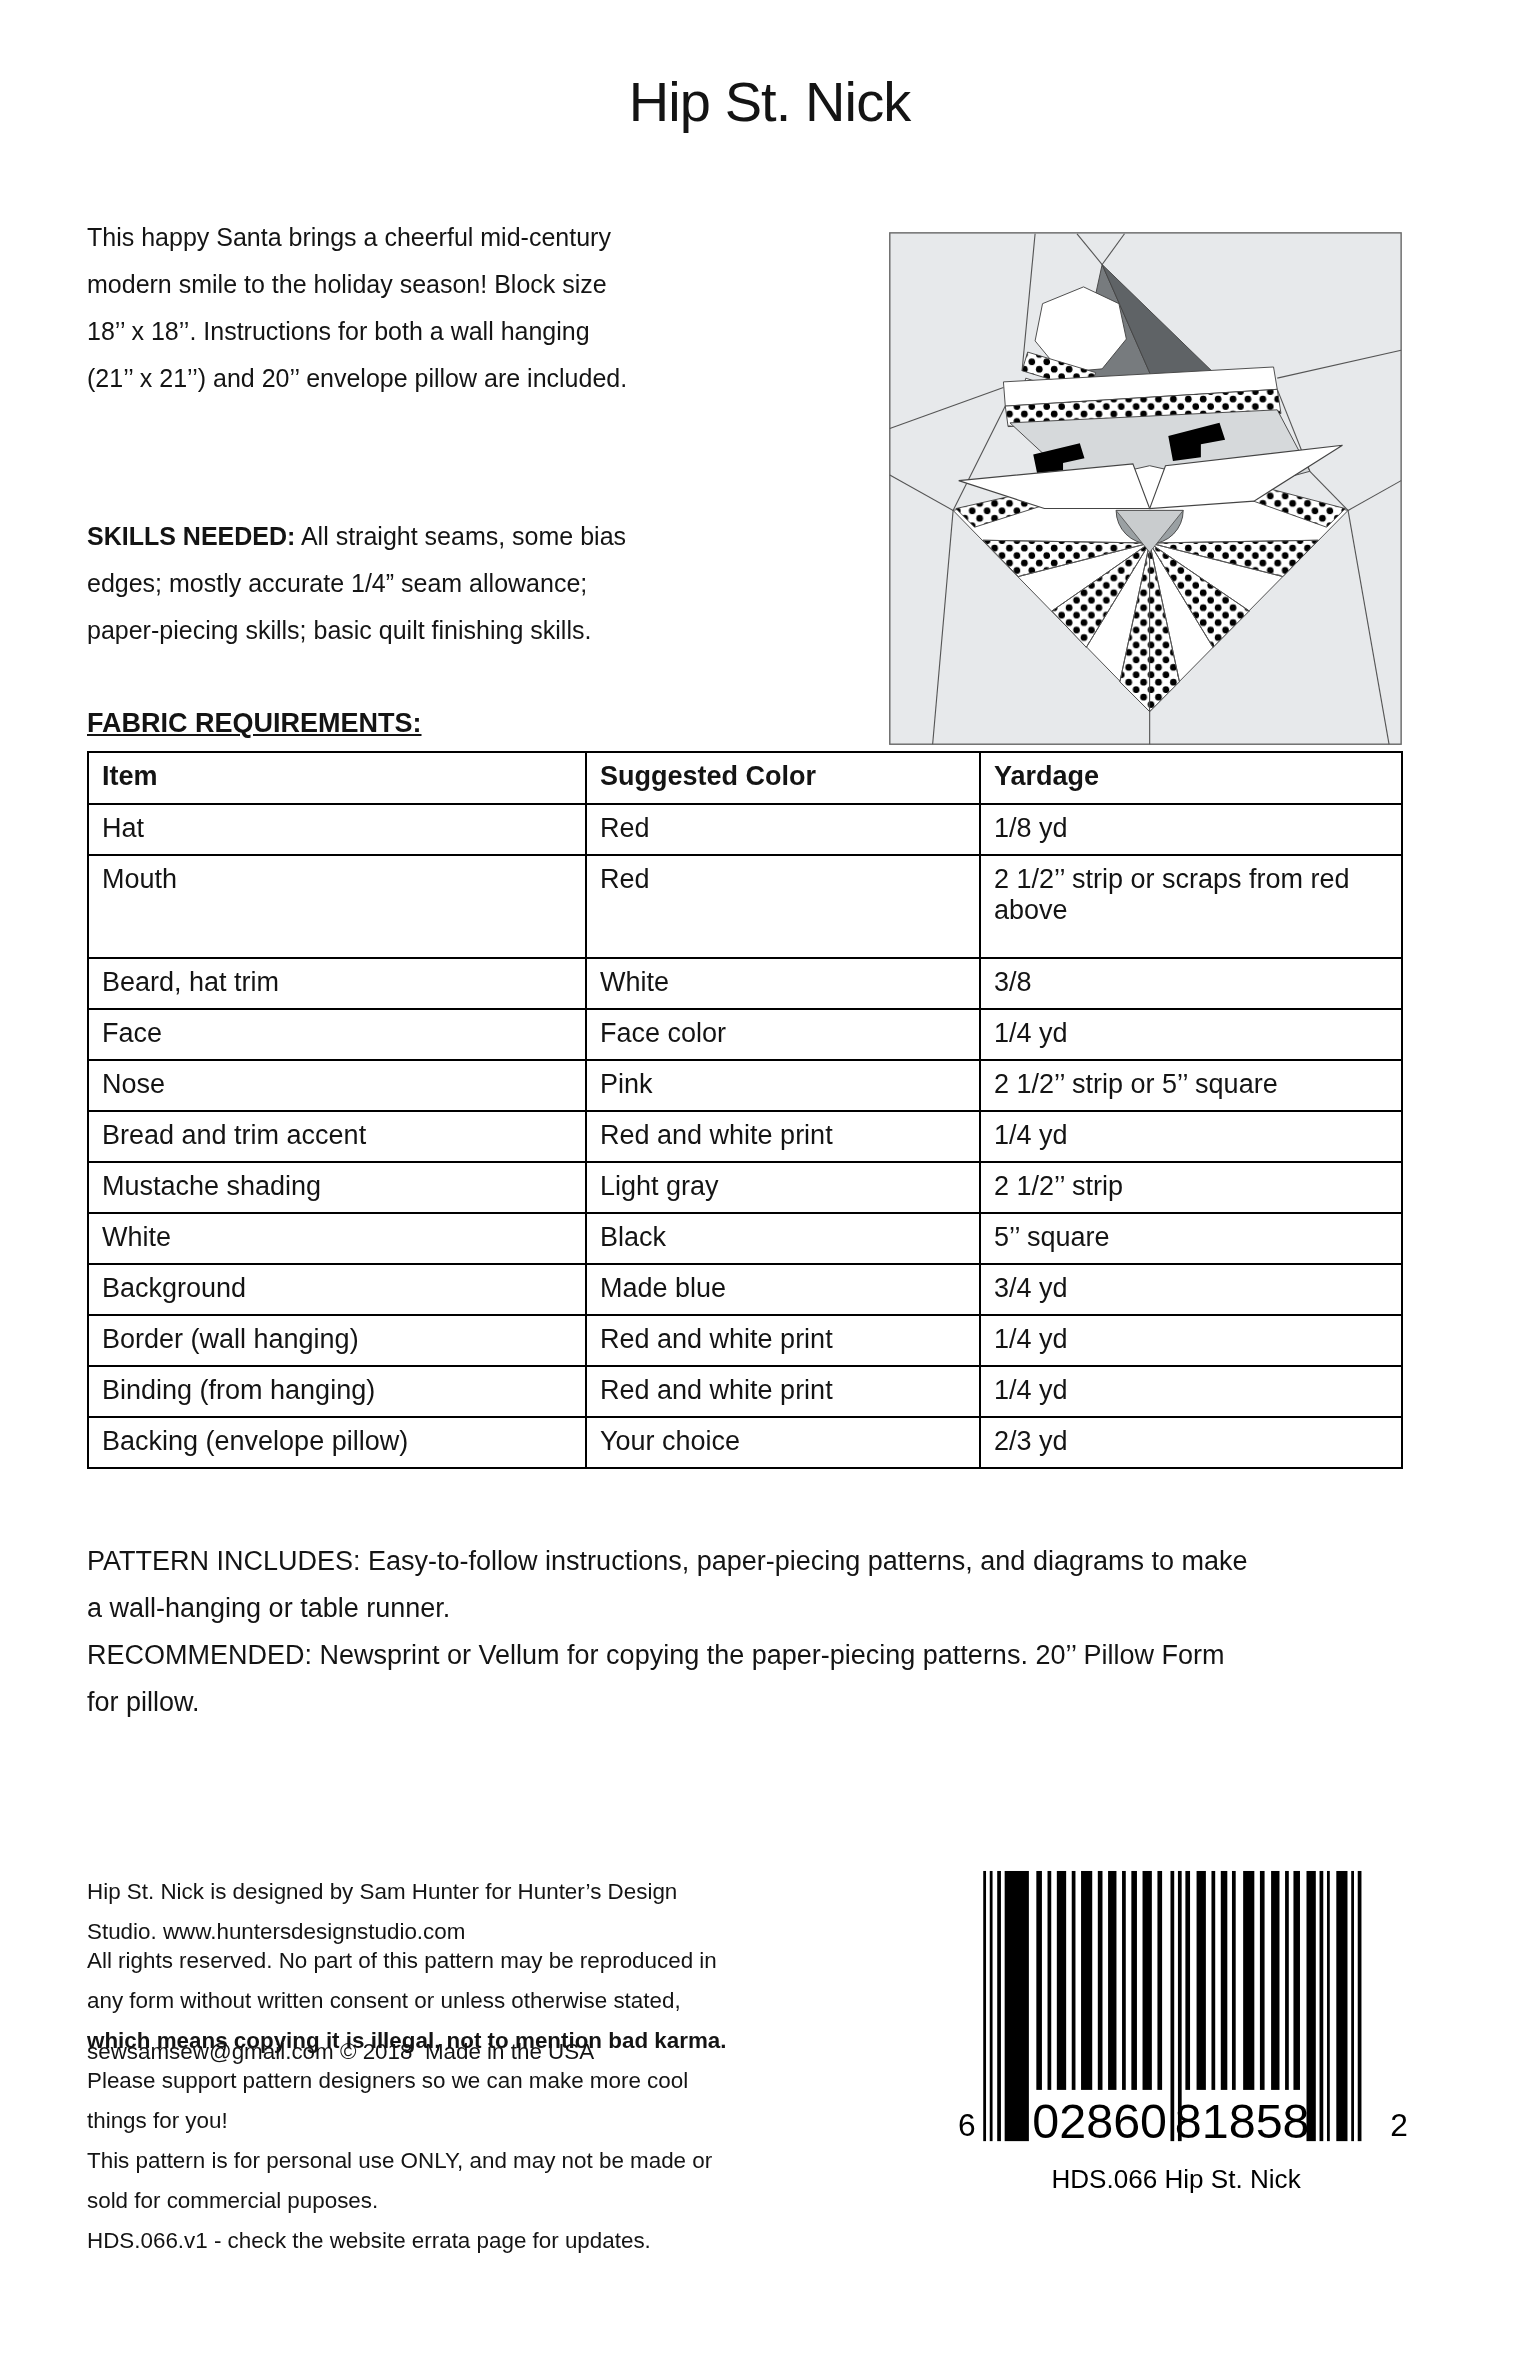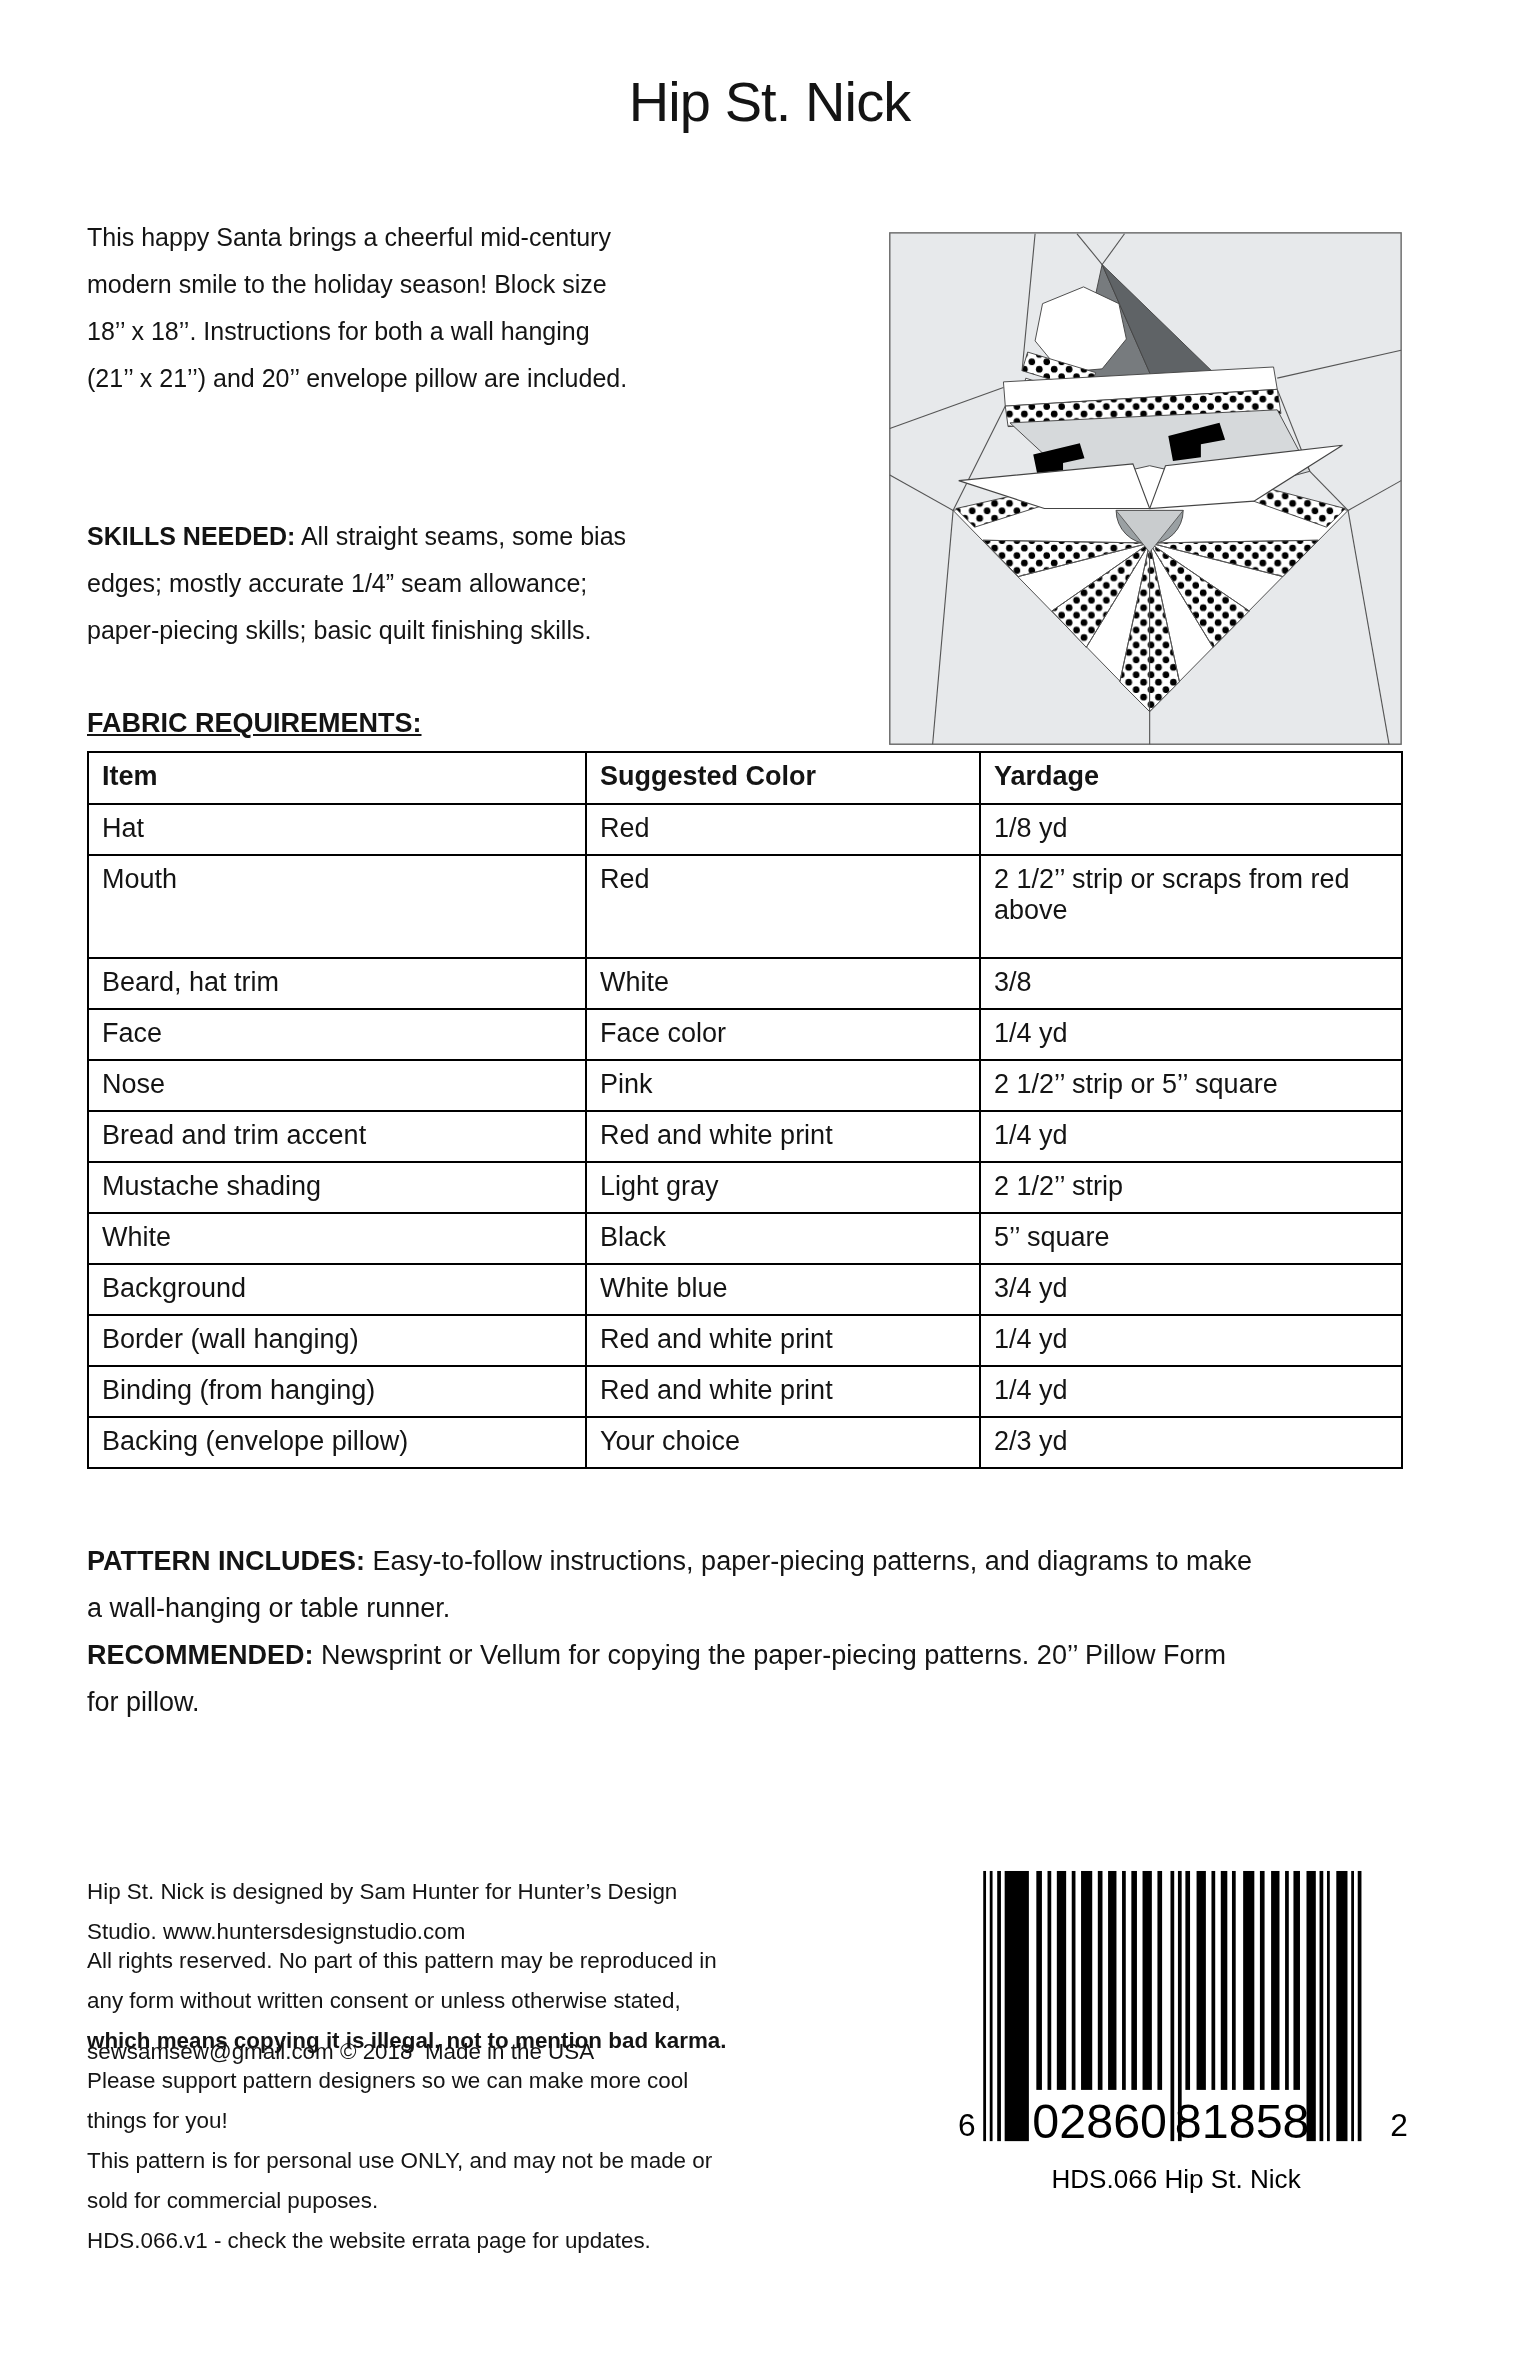--- a/index.html
+++ b/index.html
@@ -27,21 +27,21 @@
   table.fr tr{height:51px;}
   table.fr tr.hdr{height:52px;}
   table.fr tr.tall{height:103px;border-radius:20px;}
   .col-item{width:498px;}
   .col-color{width:394px;}
   .col-yardage{width:422px;}
 
   .includes-block{position:absolute;left:87px;top:1538px;width:1170px;
                   font-size:27px;line-height:47px;}
   .includes-block p{margin:0;}
-  .includes-block b{font-weight:700;}
+  .includes-block b{font-weight:400;}
 
   .credits{position:absolute;left:87px;top:1792px;width:653px;
            font-size:22.4px;line-height:40px;white-space:pre-wrap;}
   .credits p{margin:0;}
 
   .rights{position:absolute;left:87px;top:1941px;width:657px;
           font-size:22.4px;line-height:40px;}
   .rights p{margin:0;}
   .rights b{font-weight:700;}
 
@@ -192,21 +192,21 @@
           <td>Light gray</td>
           <td>2 1/2’’ strip</td>
         </tr>
     <tr>
           <td>White</td>
           <td>Black</td>
           <td>5’’ square</td>
         </tr>
     <tr>
           <td>Background</td>
-          <td>White blue</td>
+          <td>Made blue</td>
           <td>3/4 yd</td>
         </tr>
     <tr>
           <td>Border (wall hanging)</td>
           <td>Red and white print</td>
           <td>1/4 yd</td>
         </tr>
     <tr>
           <td>Binding (from hanging)</td>
           <td>Red and white print</td>

